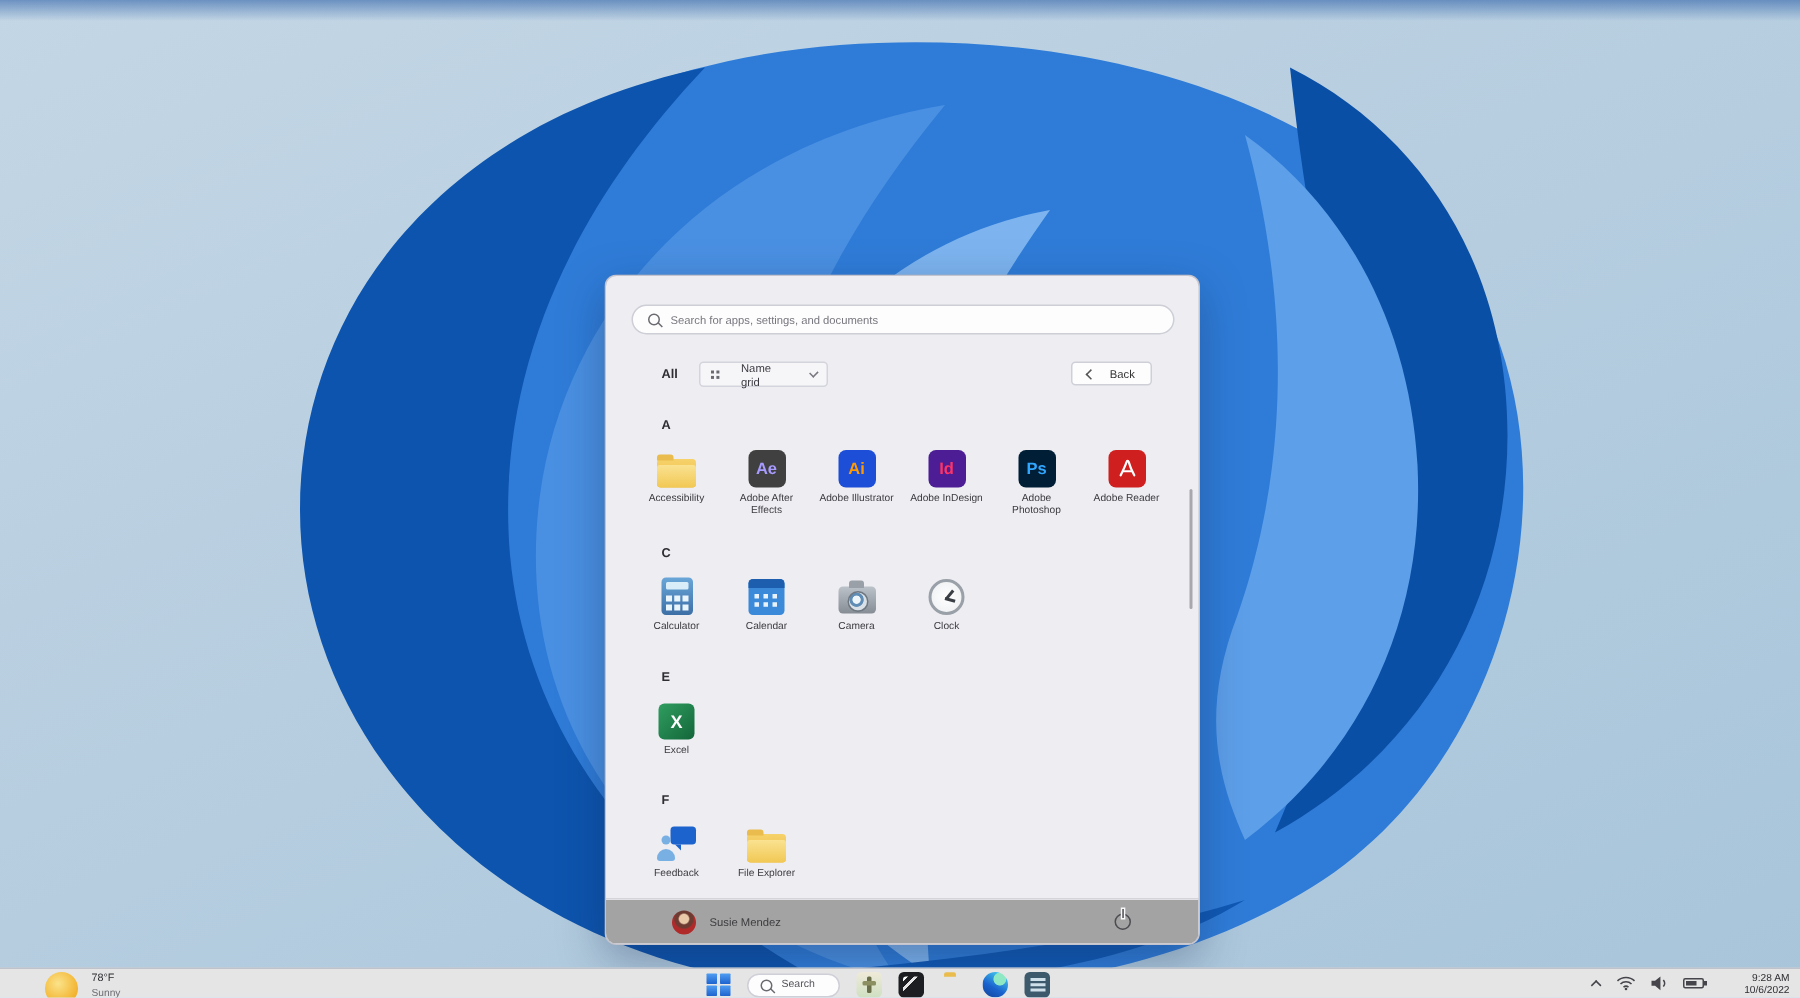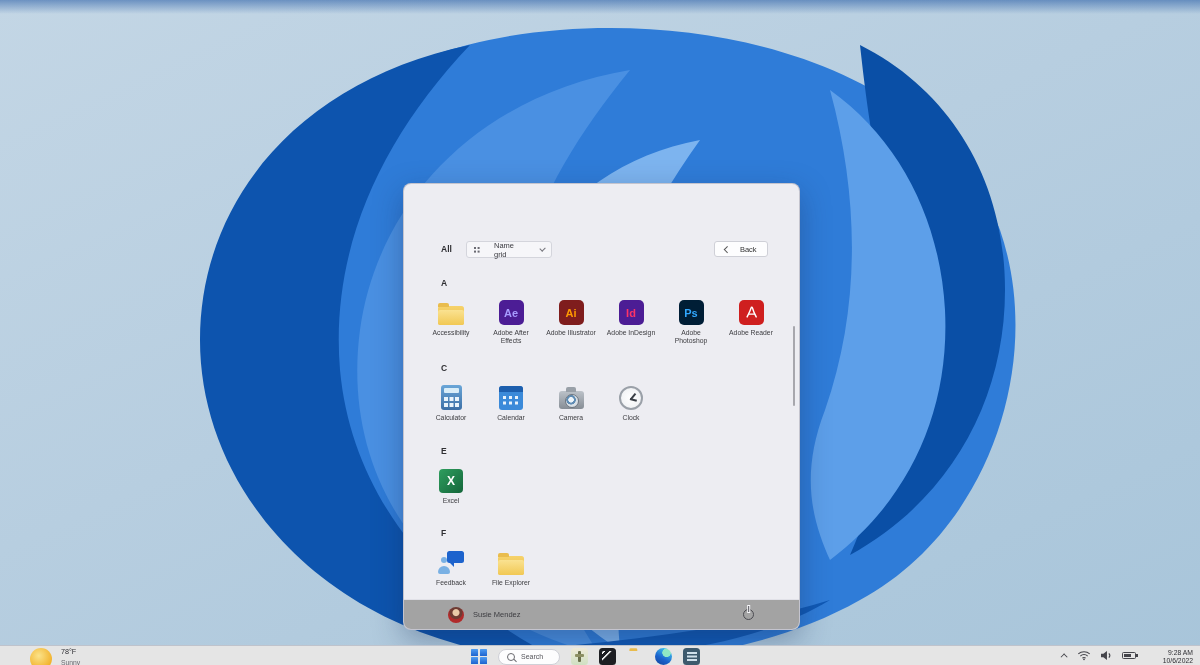--- a/index.html
+++ b/index.html
@@ -46,22 +46,22 @@
   .sec-letter { margin-left:37px; font-size:8.5px; font-weight:bold; color:#2f2f33; }
   .app-row { display:flex; margin-left:17px; margin-top:9px; }
   .cell { width:60px; display:flex; flex-direction:column; align-items:center; }
   .tilebox { height:28px; display:flex; align-items:flex-end; justify-content:center; }
   .app-label { margin-top:4px; font-size:6.8px; line-height:8px; color:#3c3c40; text-align:center; }
   .lbl-narrow { max-width:44px; }
 
   
   .adobe-tile { width:25px; height:25px; border-radius:5px; display:flex; align-items:center;
     justify-content:center; font-size:11px; font-weight:bold; }
-  .tile-ae { background:#4c1d95; color:#a79bff; }
-  .tile-ai { background:#7f1d1d; color:#ff9a00; }
+  .tile-ae { background:#404040; color:#a79bff; }
+  .tile-ai { background:#1d4ed8; color:#ff9a00; }
   .tile-id { background:#4c1d95; color:#ff3366; }
   .tile-ps { background:#001e36; color:#31a8ff; }
   .tile-reader { background:#cf1f1f; color:#fff; }
 
   .folder { width:26px; height:19px; background:linear-gradient(#f6d26a,#edbd45); border-radius:2.5px; position:relative; }
   .folder::before { content:""; position:absolute; top:-3.5px; left:0; width:11px; height:4.5px;
     background:#e9bc4d; border-radius:2px 2px 0 0; }
   .folder::after { content:""; position:absolute; left:0; right:0; bottom:0; top:4px;
     background:linear-gradient(#fae291,#f1c854); border-radius:2px 2px 2.5px 2.5px; }
 
@@ -154,20 +154,24 @@
   <path fill="#4a90e2" d="M600 655 C 430 610, 340 480, 360 330 C 378 200, 480 95, 630 70 C 540 180, 500 280, 512 390 C 525 500, 555 590, 600 655 Z"></path>
   <path fill="#7db4ef" d="M620 650 C 510 580, 465 470, 488 350 C 510 245, 590 160, 700 140 C 625 245, 598 330, 608 425 C 617 515, 615 590, 620 650 Z"></path>
   <path fill="#0a4fa6" d="M860 45 C 950 90, 1005 180, 1005 290 C 1005 400, 950 500, 850 555 C 900 440, 915 330, 890 225 C 872 150, 865 90, 860 45 Z"></path>
   <path fill="#5d9fe9" d="M830 560 C 910 500, 950 410, 945 310 C 940 220, 900 140, 830 90 C 860 200, 860 310, 825 410 C 800 475, 812 520, 830 560 Z"></path>
   <path fill="#1059b5" d="M420 660 C 560 645, 700 640, 830 600 C 740 655, 600 665, 420 660 Z"></path>
 </svg>
 <div class="top-shade"></div>
 
 <div class="start-menu">
 
+  <div class="search-bar">
+    <span class="mag"></span>
+    <span class="ph">Search for apps, settings, and documents</span>
+  </div>
 
   <div class="all-label">All</div>
 
   <div class="view-dd">
     <span class="grid-glyph"></span>
     <span>Name grid</span>
     <span class="chev-down"></span>
   </div>
 
   <div class="back-btn">

